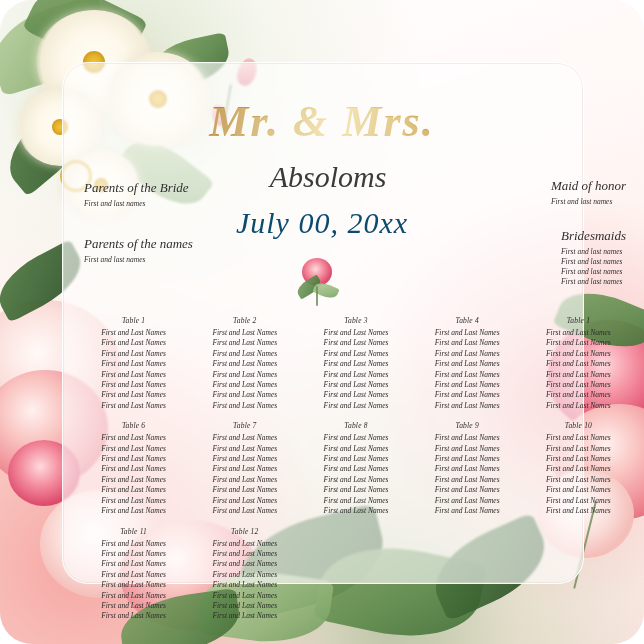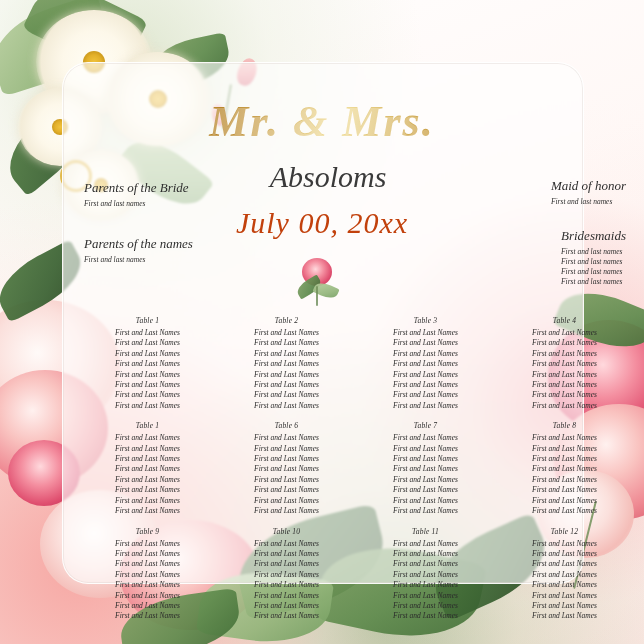--- a/index.html
+++ b/index.html
@@ -13,20 +13,21 @@
     background: #ffffff;
     font-family: "Liberation Serif", serif;
   }
 
   #poster {
     position: relative;
     width: 644px;
     height: 644px;
     background: #fdf4f2;
     overflow: hidden;
+    border-radius: 32px;
   }
 
   
   .bg-base {
     position: absolute;
     inset: 0;
     background:
       radial-gradient(circle at 12% 88%, rgba(246,164,160,0.95) 0%, rgba(247,183,178,0.75) 16%, rgba(252,226,221,0.25) 32%, rgba(255,255,255,0) 46%),
       radial-gradient(circle at 88% 62%, rgba(243,150,158,0.75) 0%, rgba(248,196,196,0.55) 14%, rgba(255,240,238,0.15) 30%, rgba(255,255,255,0) 44%),
       radial-gradient(circle at 20% 10%, rgba(214,225,196,0.8) 0%, rgba(233,238,220,0.45) 18%, rgba(255,255,255,0) 38%),
@@ -143,21 +144,21 @@
 
   #wedding-date {
     position: absolute;
     left: 0;
     right: 0;
     top: 206px;
     text-align: center;
     font-family: "Liberation Serif", serif;
     font-style: italic;
     font-size: 30px;
-    color: #c2410c;
+    color: #0c4a6e;
     letter-spacing: 1px;
   }
 
   
   .side-block {
     position: absolute;
     font-family: "Liberation Serif", serif;
     font-style: italic;
     color: #2f2f2f;
   }
@@ -179,21 +180,21 @@
   #maid-of-honor { top: 178px; }
   #bridesmaids  { top: 228px; }
 
   
   #tables {
     position: absolute;
     left: 78px;
     top: 316px;
     width: 556px;
     display: grid;
-    grid-template-columns: repeat(4, 1fr);
+    grid-template-columns: repeat(5, 1fr);
     column-gap: 0px;
     row-gap: 10px;
   }
   .table-block {
     text-align: center;
     font-family: "Liberation Serif", serif;
     font-style: italic;
     color: #2b2b2b;
   }
   .table-block .table-title {

